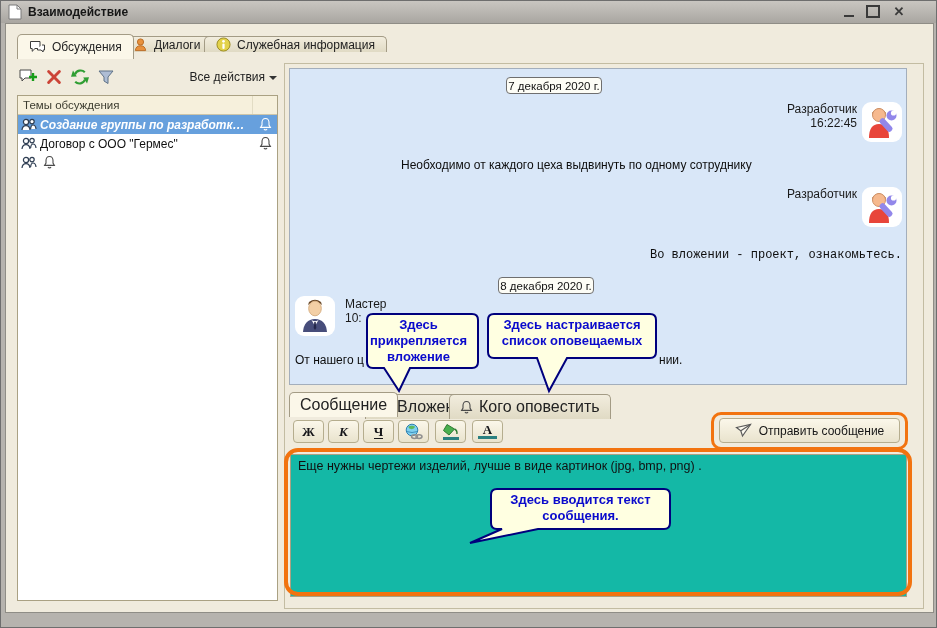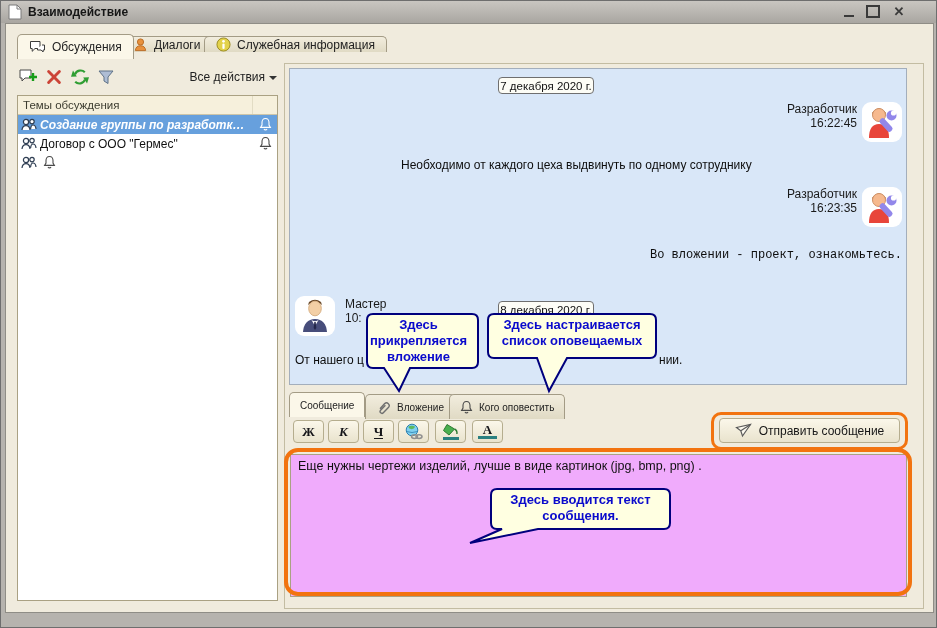--- a/index.html
+++ b/index.html
@@ -41,37 +41,37 @@
   .rgroup{position:absolute;left:283px;top:62px;width:640px;height:546px;border:1px solid #c3bca2;box-sizing:border-box;}
   .chat{position:absolute;left:288px;top:67px;width:618px;height:317px;background:#d9e7f8;
     border:1px solid #a3aebc;box-sizing:border-box;}
   .chip{position:absolute;left:497px;width:96px;height:17px;background:#fdfdf6;border:1px solid #6f6f6f;
     border-radius:4px;font-size:11.5px;color:#111;display:flex;align-items:center;justify-content:center;box-sizing:border-box;}
   .mhead{position:absolute;font-size:12px;color:#1a1a1a;line-height:14px;}
   .mhead.right{width:296px;text-align:right;}
   .mtext{position:absolute;font-size:12px;color:#0d0d0d;}
   .avatar{position:absolute;width:40px;height:40px;background:#fff;border-radius:9px;}
   
-  .ctab{position:absolute;display:flex;align-items:center;gap:6px;padding:12px 10px;font-size:10px;color:#222;
+  .ctab{position:absolute;display:flex;align-items:center;gap:6px;padding:12px 10px;font-size:16px;color:#222;
     border:1px solid #a39b85;border-bottom:none;border-radius:5px 5px 0 0;
     background:linear-gradient(#f2edde,#e0dac4);top:393px;height:20px;box-sizing:border-box;justify-content:flex-end;}
   .ctab.active{top:391px;height:23px;background:#fbf7e9;z-index:2;}
   
   .fbtn{position:absolute;top:419px;width:31px;height:23px;background:linear-gradient(#fbf7ea,#e9e3cd);
     border:1px solid #b5ad8e;border-radius:4px;display:flex;align-items:center;justify-content:center;
     box-sizing:border-box;font-family:"Liberation Serif",serif;font-size:13px;font-weight:bold;color:#16161a;}
   .fbtn .ul{border-bottom:1.5px solid #16161a;line-height:13px;}
   .colorbar{position:absolute;left:5px;bottom:3px;width:19px;height:3px;background:#2a8080;}
   .send{position:absolute;left:718px;top:417px;width:181px;height:25px;background:linear-gradient(#fbf7ea,#e9e3cd);
     border:1px solid #b5ad8e;border-radius:4px;display:flex;align-items:center;justify-content:center;gap:7px;
     font-size:12px;color:#161616;box-sizing:border-box;}
   .ring{position:absolute;border:3px solid #f2730f;border-radius:10px;box-sizing:border-box;z-index:25;pointer-events:none;}
   .ring1{left:710px;top:411px;width:197px;height:38px;}
   .ring2{left:283px;top:447px;width:628px;height:148px;border-width:4px;border-radius:14px;}
-  .editor{position:absolute;left:289px;top:453px;width:617px;height:143px;background:#f0abfc;
+  .editor{position:absolute;left:289px;top:453px;width:617px;height:143px;background:#14b8a6;
     border:1px solid #aaa183;box-sizing:border-box;font-size:12.5px;color:#101010;padding:4px 7px;}
   
   .callout{position:absolute;z-index:30;}
   .callout svg{position:absolute;left:0;top:0;overflow:visible;}
   .callout .ctext{position:relative;font-size:13px;font-weight:bold;color:#0a0acc;text-align:center;
     line-height:16px;padding-top:4px;}
 </style>
 </head>
 <body>
 
@@ -192,55 +192,54 @@
             <path d="M6.5,1.5 C4,1.5 3,3.5 3,5.5 L3,8 L1.6,10.4 L11.4,10.4 L10,8 L10,5.5 C10,3.5 9,1.5 6.5,1.5 Z" fill="none" stroke="#4a4a4a" stroke-width="1.1"></path>
             <path d="M5,12 A1.7,1.7 0 0 0 8,12" stroke="#4a4a4a" fill="none" stroke-width="1.1"></path>
           </svg>
         </span>
     </div>
   </div>
 
   <div class="rgroup"></div>
   <div class="chat"></div>
 
-  <div class="chip" style="top:76px;">7 декабря 2020 г.</div>
+  <div class="chip" style="top:76px;margin-left:8px;">7 декабря 2020 г.</div>
 
   <div class="mhead right" style="left:560px;top:101px;">
     <div>Разработчик</div>
     <div>16:22:45</div>
   </div>
   <div class="avatar" style="left:861px;top:101px;">
     <svg width="40" height="40" viewBox="0 0 40 40">
         <path d="M10,11 Q17,2 24,11 L23,13 Q17,8 11,13 Z" fill="#9c5a28"></path>
         <circle cx="17" cy="13" r="6.5" fill="#f6b98e" stroke="#cf9166"></circle>
         <path d="M7,36 Q7,22 17,22 Q27,22 27,36 Z" fill="#e8453a"></path>
         <rect x="21" y="15" width="6" height="16" rx="2.5" transform="rotate(-42 24 23)" fill="#9287ea"></rect>
         <circle cx="29.5" cy="13.5" r="5" fill="#9287ea"></circle>
         <circle cx="31.5" cy="11" r="2.6" fill="#fff"></circle>
       </svg>
   </div>
   <div class="mtext" style="left:400px;top:157px;width:501px;text-align:left;">Необходимо от каждого цеха выдвинуть по одному сотруднику</div>
 
   <div class="mhead right" style="left:560px;top:186px;">
     <div>Разработчик</div>
-    <div>16:23:35</div>
   </div>
   <div class="avatar" style="left:861px;top:186px;">
     <svg width="40" height="40" viewBox="0 0 40 40">
         <path d="M10,11 Q17,2 24,11 L23,13 Q17,8 11,13 Z" fill="#9c5a28"></path>
         <circle cx="17" cy="13" r="6.5" fill="#f6b98e" stroke="#cf9166"></circle>
         <path d="M7,36 Q7,22 17,22 Q27,22 27,36 Z" fill="#e8453a"></path>
         <rect x="21" y="15" width="6" height="16" rx="2.5" transform="rotate(-42 24 23)" fill="#9287ea"></rect>
         <circle cx="29.5" cy="13.5" r="5" fill="#9287ea"></circle>
         <circle cx="31.5" cy="11" r="2.6" fill="#fff"></circle>
       </svg>
   </div>
   <div class="mtext" style="left:400px;top:247px;width:501px;text-align:right;font-family:Liberation Mono, monospace;">Во вложении - проект, ознакомьтесь.</div>
 
-  <div class="chip" style="top:276px;margin-top:24px;">8 декабря 2020 г.</div>
+  <div class="chip" style="top:276px;">8 декабря 2020 г.</div>
 
   <div class="avatar" style="left:294px;top:295px;">
     <svg width="40" height="40" viewBox="0 0 40 40">
         <path d="M13,9 Q20,2 27,9 L26,6 Q20,1.5 14,6 Z" fill="#6b4a2a"></path>
         <ellipse cx="20" cy="12.5" rx="6.3" ry="7.3" fill="#f3cfa5" stroke="#d8b084"></ellipse>
         <path d="M8,36 Q9,23.5 20,23 Q31,23.5 32,36 Z" fill="#474d7a"></path>
         <path d="M16.5,24 L20,30 L23.5,24 Q20,26.5 16.5,24" fill="#fff"></path>
         <path d="M19.3,26 h1.4 l0.6,6 -1.3,2 -1.3,-2 z" fill="#23264a"></path>
       </svg>
   </div>

